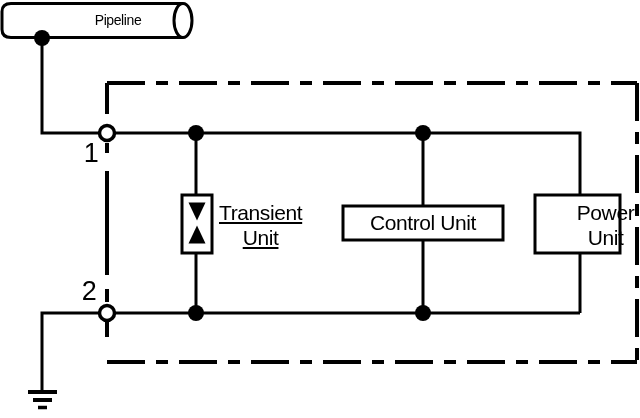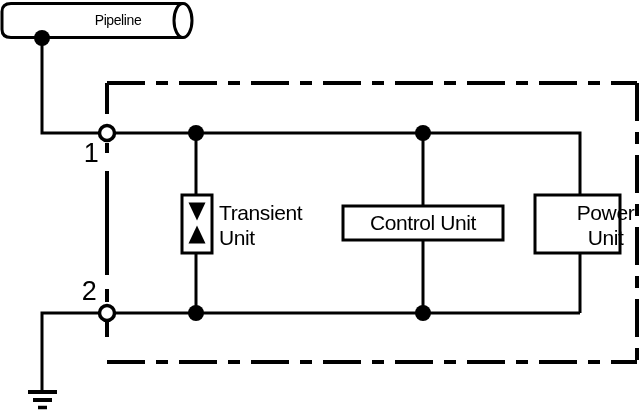--- a/index.html
+++ b/index.html
@@ -26,21 +26,22 @@
   }
   .lbl-terminal{
     width:26px;text-align:center;
     font-size:27px;line-height:28px;
   }
   .lbl-t1{left:78px;top:139px;}
   .lbl-t2{left:76px;top:277px;}
   .lbl-transient{
     left:219px;top:200px;
     font-size:21px;line-height:25px;
-    text-align:left;
+    text-align:center;
+    text-decoration:underline;
   }
   .lbl-control{
     left:343px;top:206px;width:160px;height:34px;
     display:flex;align-items:center;justify-content:center;
     font-size:21px;
   }
   .lbl-power{
     left:535px;top:196px;width:85px;height:57px;
     display:flex;align-items:center;justify-content:center;
     text-align:center;

